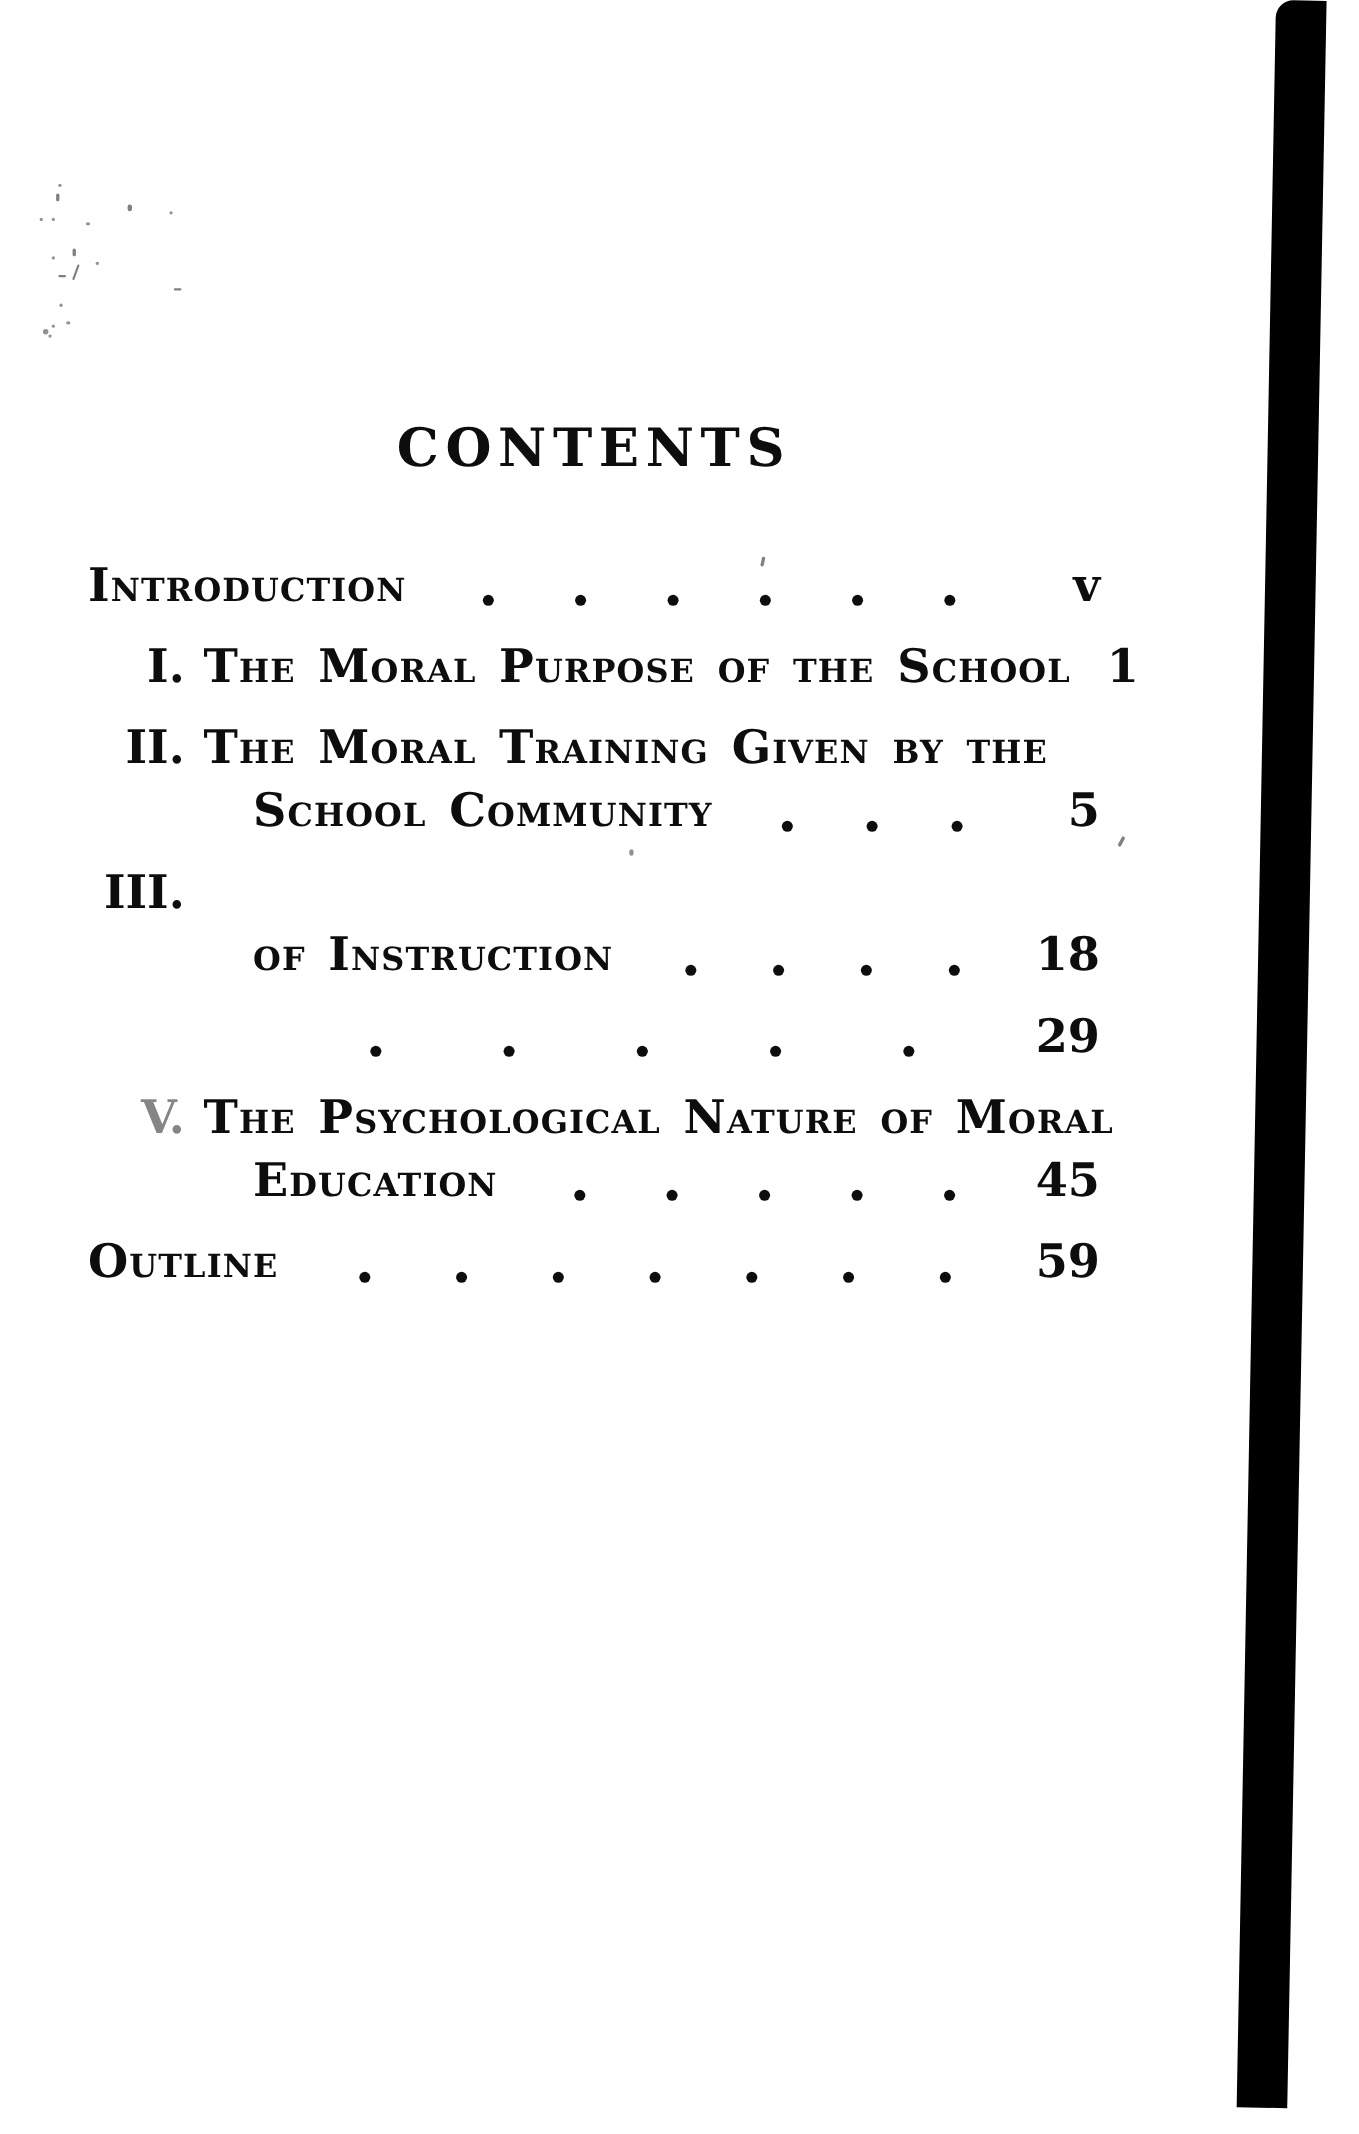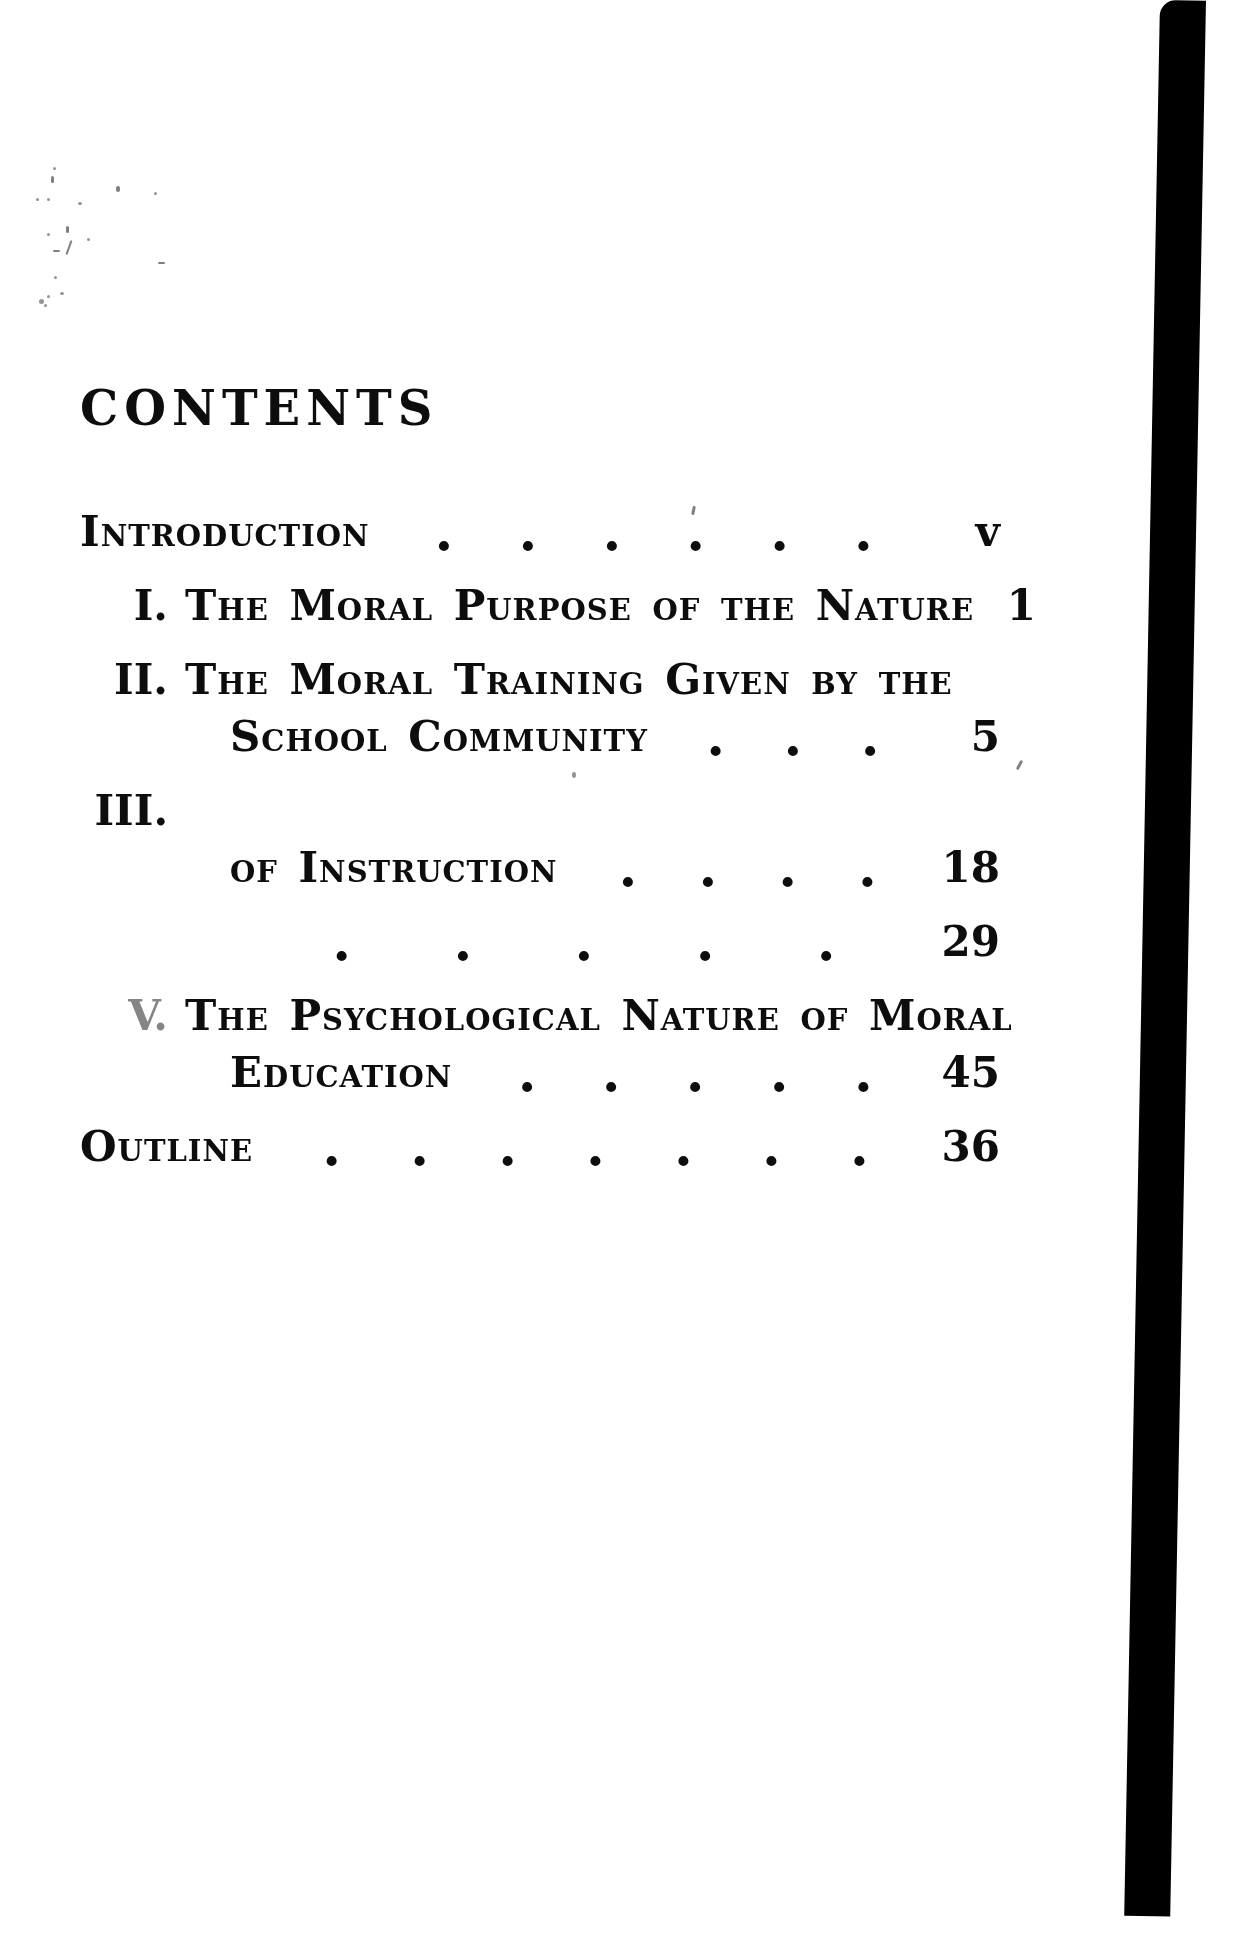--- a/index.html
+++ b/index.html
@@ -9,21 +9,21 @@
     position:relative;
     overflow:hidden;
     font-family:"DejaVu Serif", serif;
     color:#0d0d0d;
   }
   .scan-page{position:absolute;inset:0;}
   .title{
     position:absolute;
     top:384px;left:80px;width:920px;
     margin:0;
-    text-align:left;
+    text-align:center;
     font-size:48px;
     font-weight:700;
     letter-spacing:6px;
     line-height:1;
   }
   .toc{
     position:absolute;
     top:503px;left:80px;width:920px;
   }
   .entry{margin-top:17px;}
@@ -111,21 +111,21 @@
             <b>.</b>
             <b>.</b>
             <b>.</b>
           </span>
           <span class="page">v</span>
         </div>
       </div>
       <div class="entry">
         <div class="line">
           <span class="numeral">I.</span>
-          <span class="text">The Moral Purpose of the Nature</span>
+          <span class="text">The Moral Purpose of the School</span>
           <span class="dots"></span>
           <span class="page">1</span>
         </div>
       </div>
       <div class="entry">
         <div class="line">
           <span class="numeral">II.</span>
           <span class="text">The Moral Training Given by the</span>
           <span class="dots"></span>
         </div>
@@ -190,21 +190,21 @@
           <span class="text">Outline</span>
           <span class="dots">
             <b>.</b>
             <b>.</b>
             <b>.</b>
             <b>.</b>
             <b>.</b>
             <b>.</b>
             <b>.</b>
           </span>
-          <span class="page">36</span>
+          <span class="page">59</span>
         </div>
       </div>
     </div>
 
   <div class="scan-bar"></div>
 
   <div>
     <i class="spk" style="left:53px;top:167px;width:3px;height:3px"></i>
     <i class="stk" style="left:51px;top:176px;width:3px;height:7px"></i>
     <i class="stk" style="left:116px;top:186px;width:4px;height:6px"></i>

